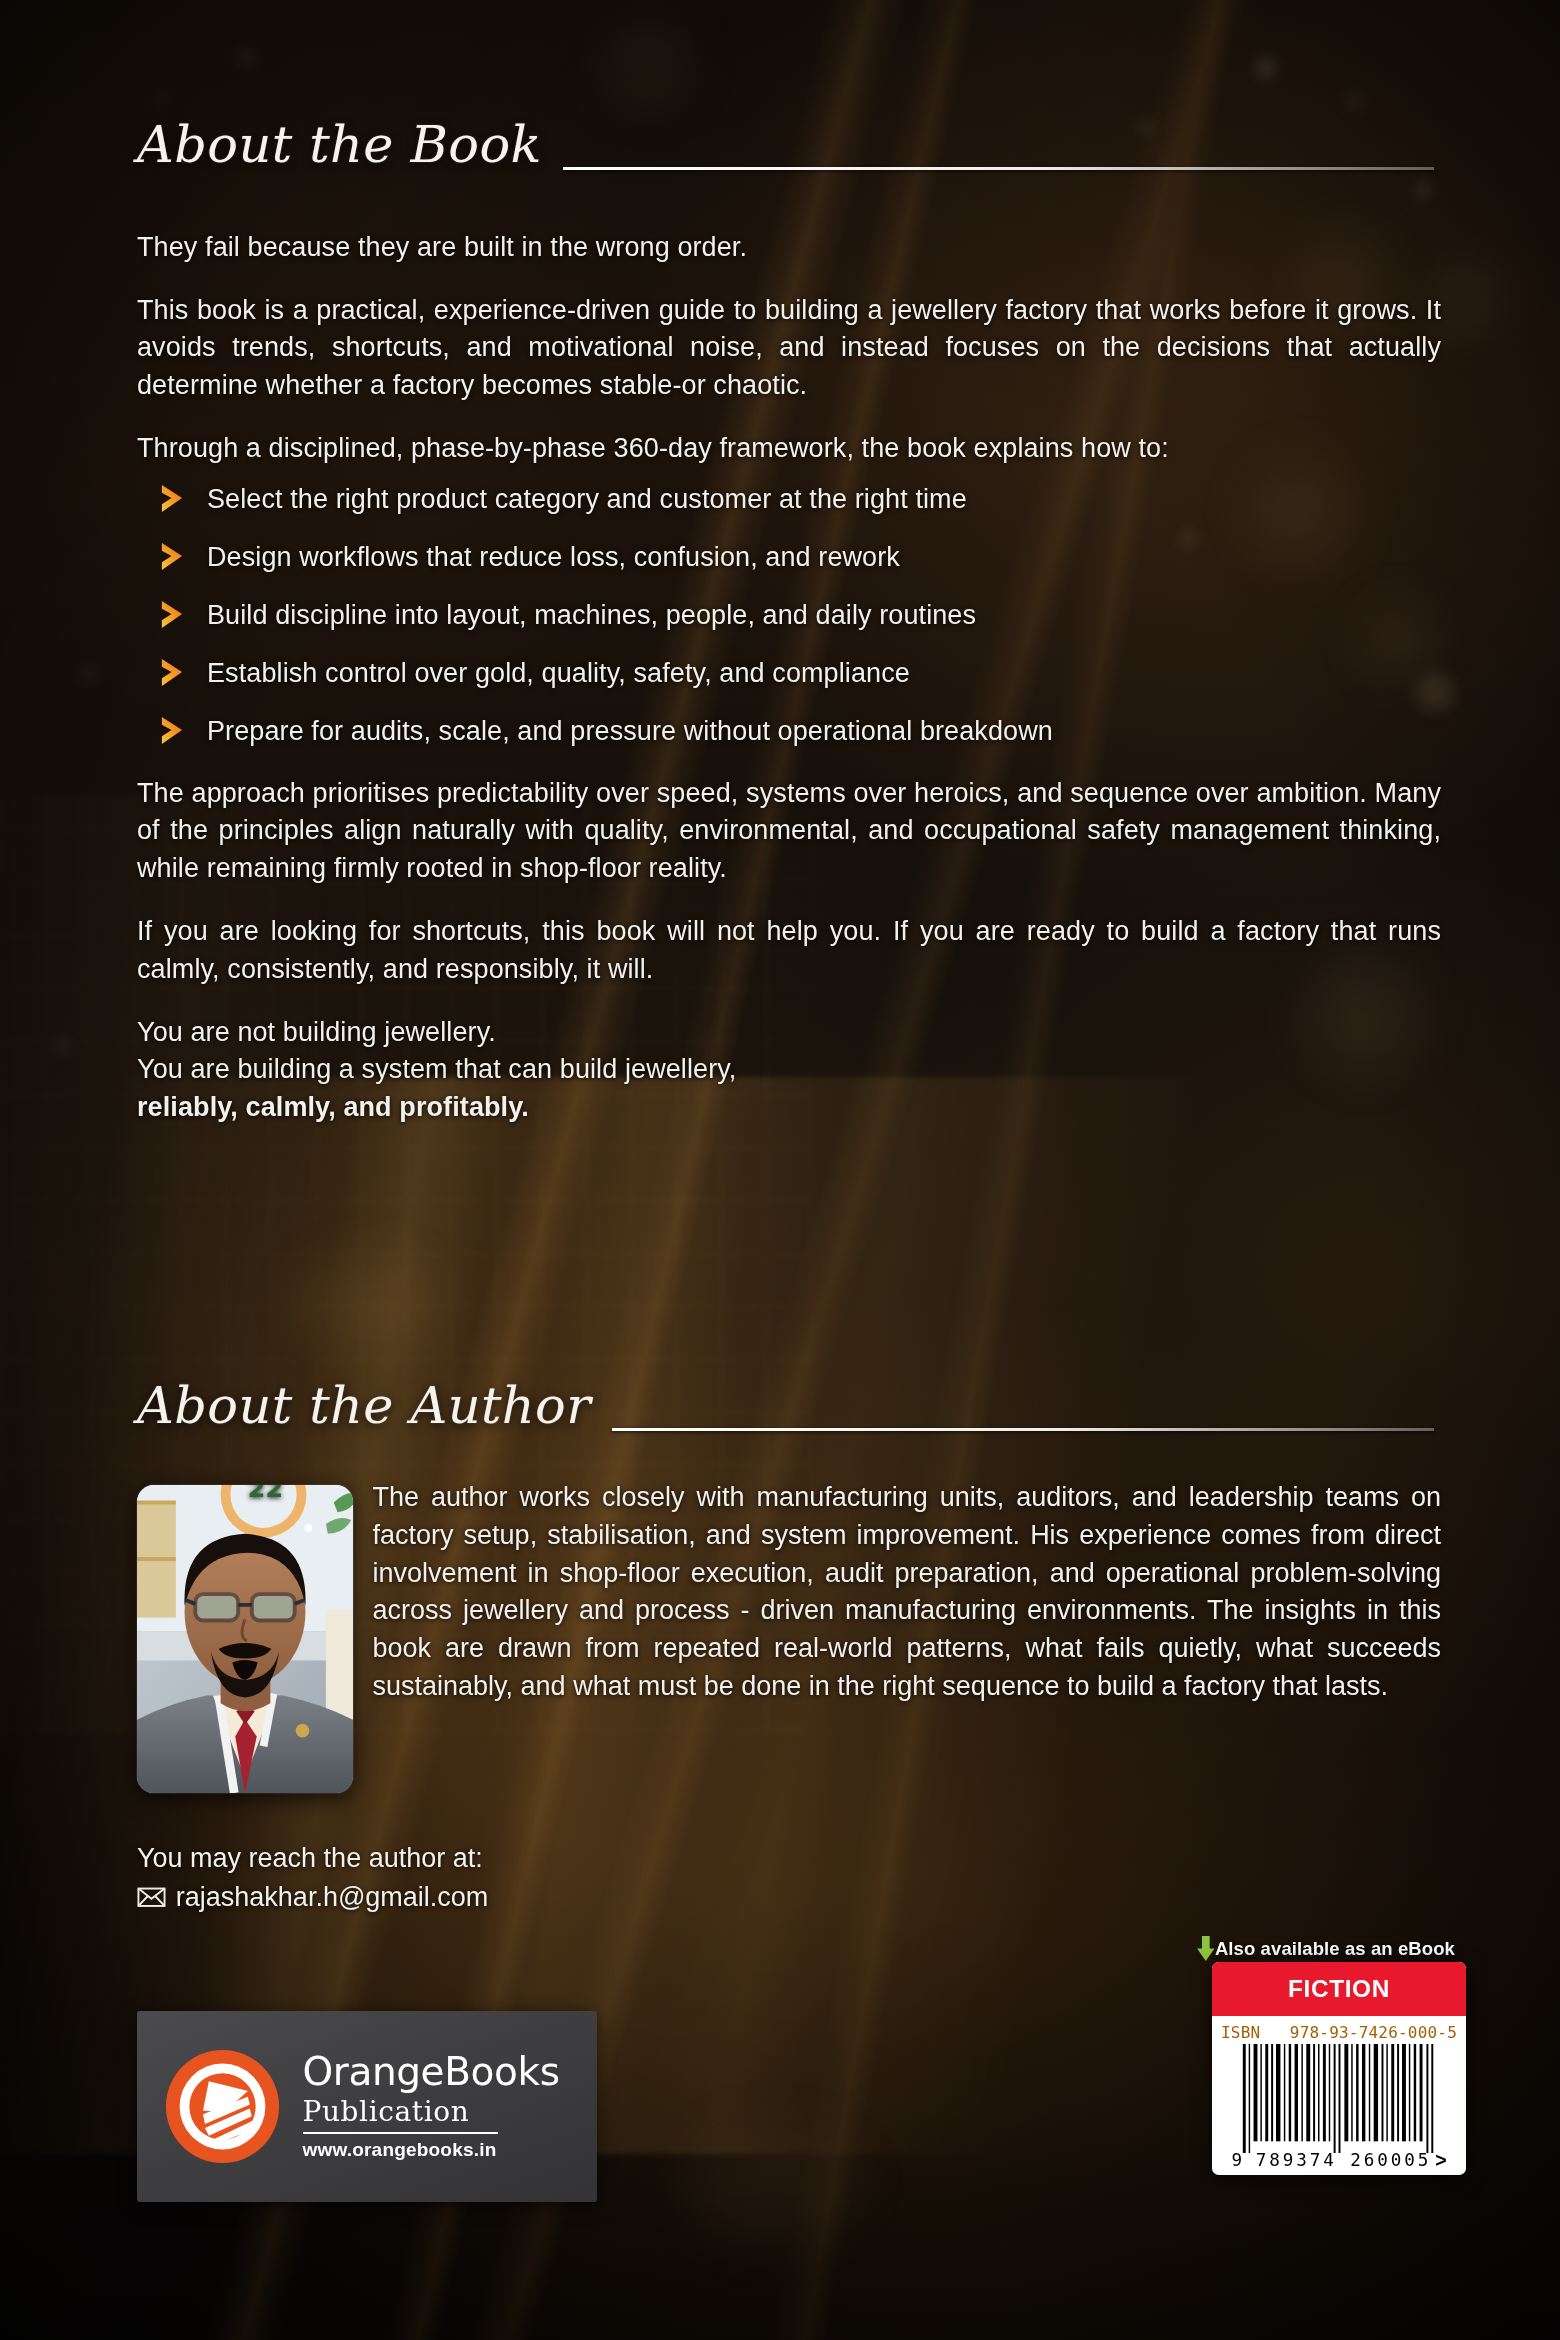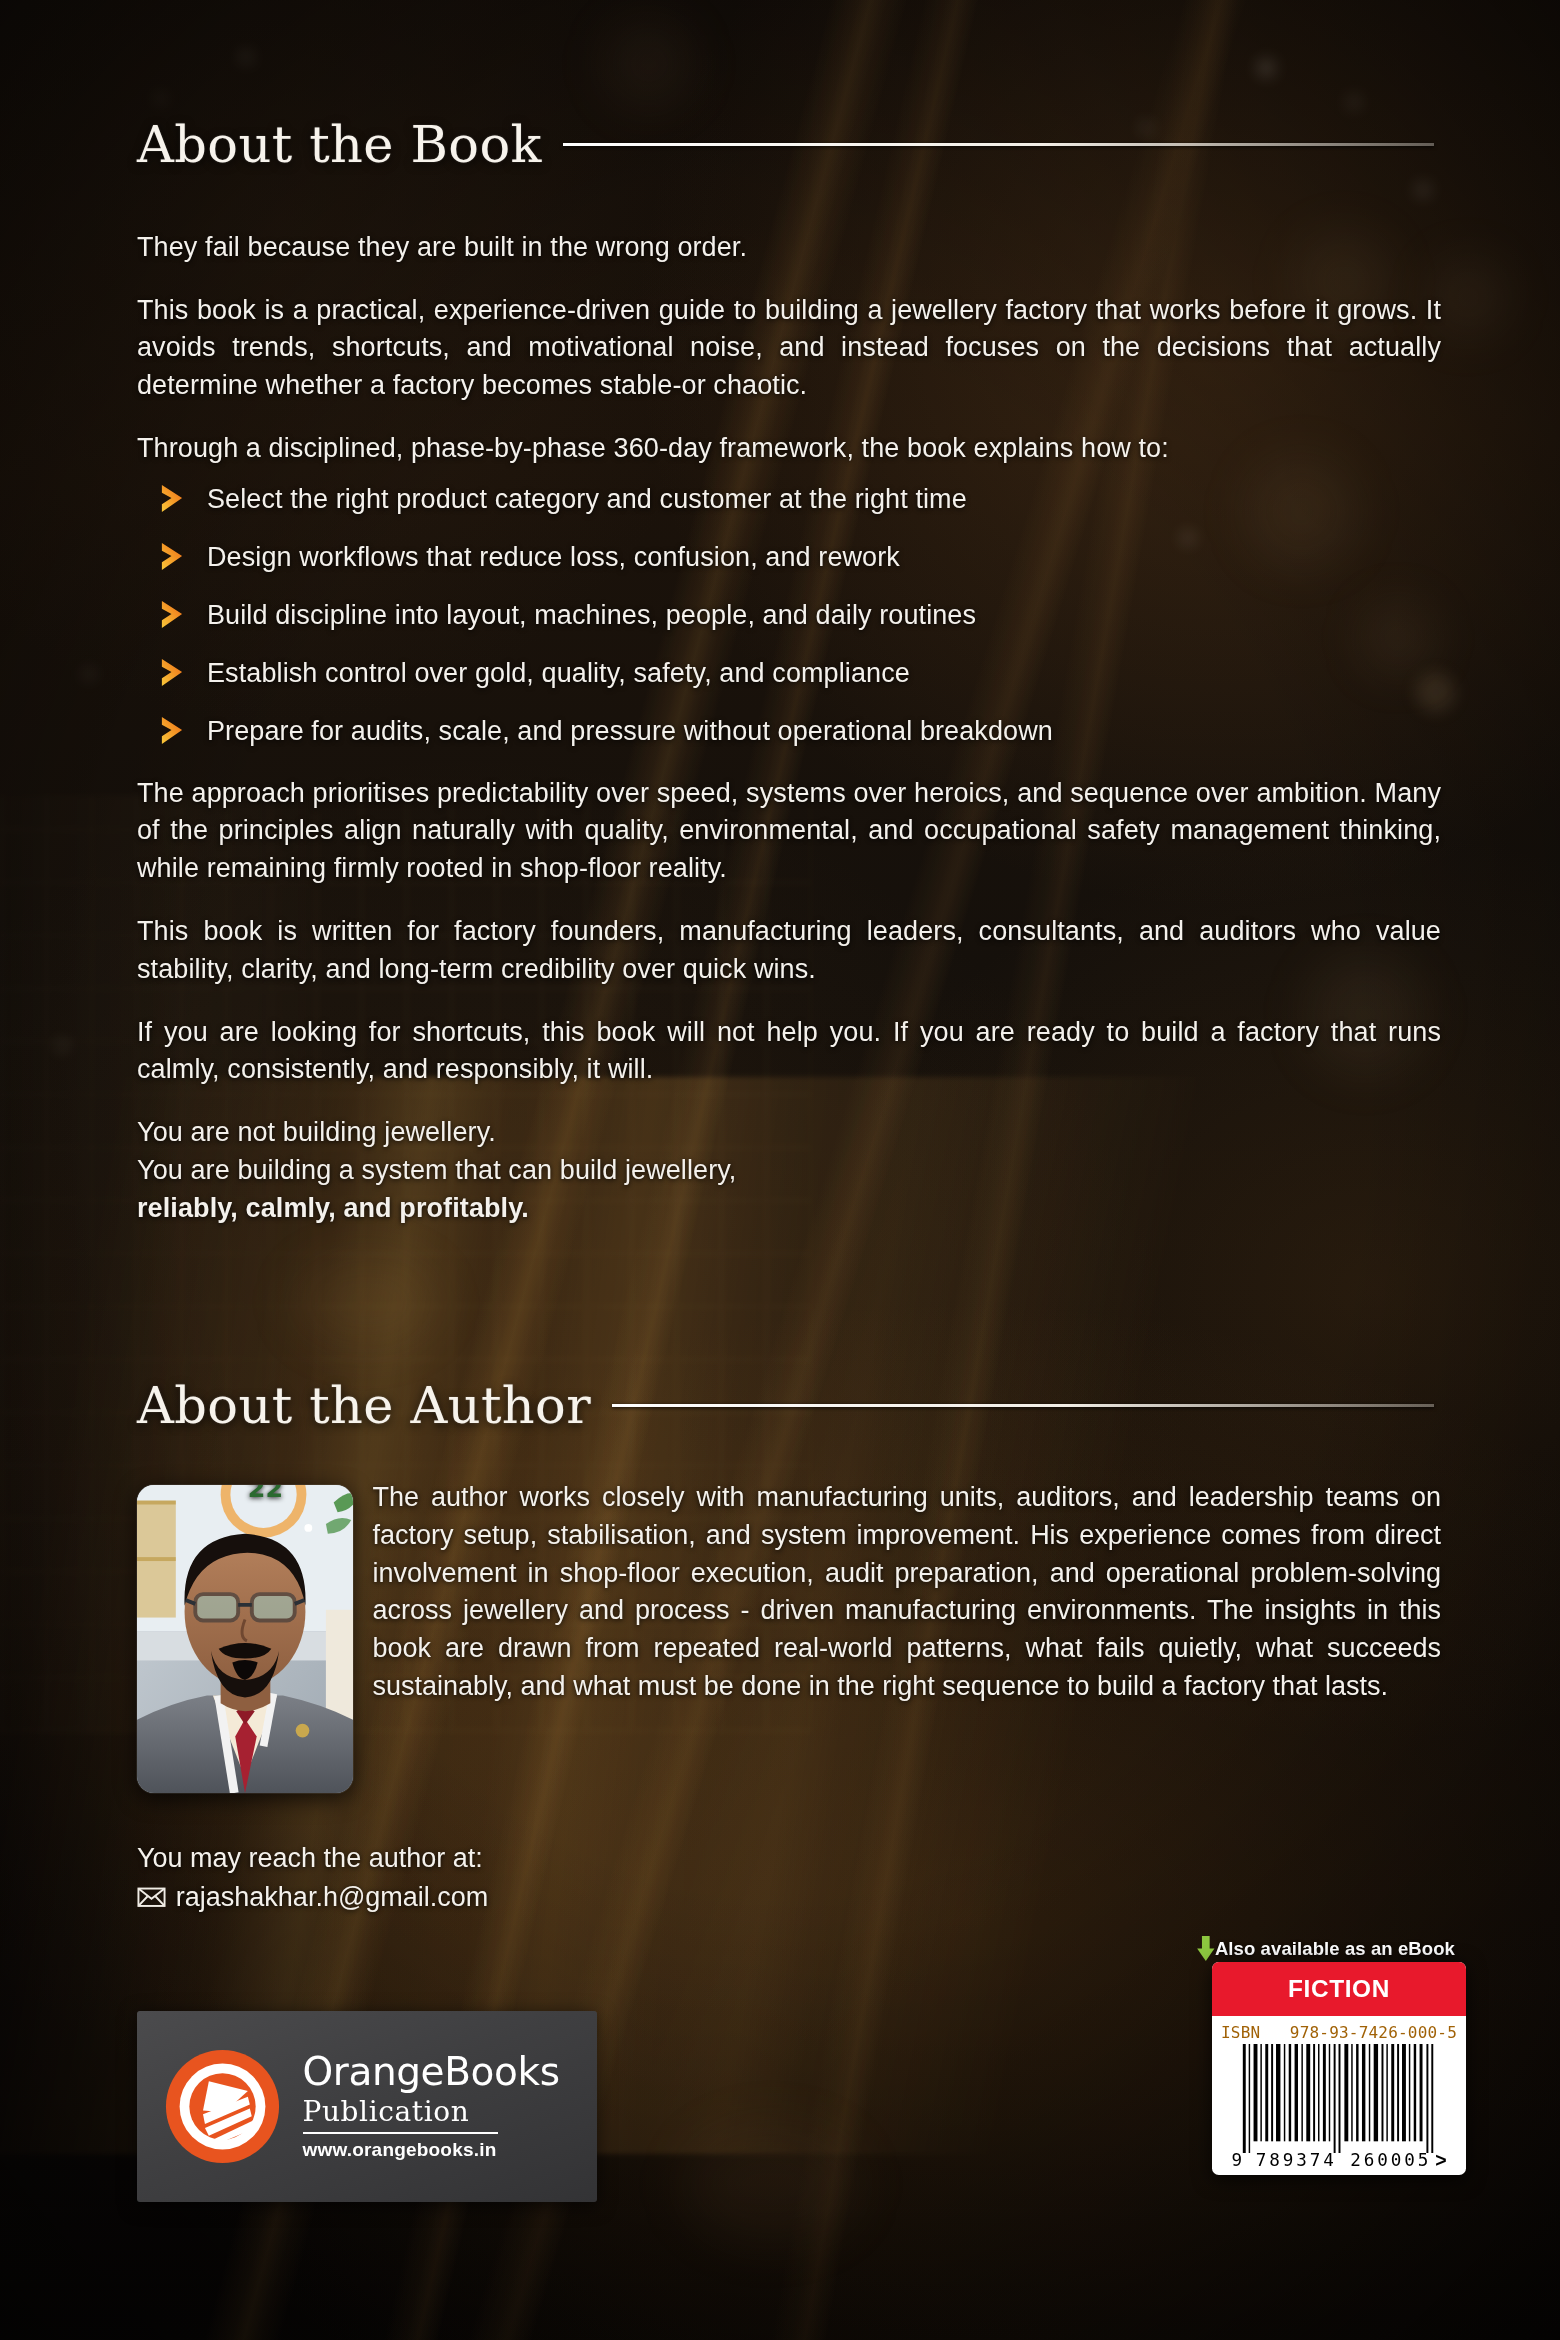--- a/index.html
+++ b/index.html
@@ -58,22 +58,22 @@
   .bokeh.big{ filter:blur(25px); }
   .vignette{
     position:absolute; inset:0;
     background:radial-gradient(ellipse 88% 78% at 50% 48%, rgba(0,0,0,0) 42%, rgba(0,0,0,0.55) 84%, rgba(0,0,0,0.82) 100%);
   }
 
   
   .page{ position:absolute; inset:0; }
 
   .section-head{
-    display:flex; align-items:center; gap:21.5px;
-    margin-left:137px; width:1297px;
+    display:flex; align-items:flex-end; gap:21.5px;
+    margin-left:137px; width:1297px;font-style:italic;
   }
   .section-head .title{
     font-family:"DejaVu Serif", serif;
     font-weight:400;
     color:#f7f3ec;
     font-size:51px;
     letter-spacing:0.4px;
     line-height:1;
     text-shadow:0 2px 9.8px rgba(0,0,0,.85), 0 0 2px rgba(255,255,255,.25);
     white-space:nowrap;
@@ -309,21 +309,20 @@
           </linearGradient>
             </defs>
           <path d="M3 1 L24 14.5 L3 29 L3 21 L13 14.5 L3 9 Z" fill="url(#cg4)"></path>
         </svg>
         <span>Prepare for audits, scale, and pressure without operational breakdown</span>
       </li>
     </ul>
 
     <p class="just blk">The approach prioritises predictability over speed, systems over heroics, and sequence over ambition. Many of the principles align naturally with quality, environmental, and occupational safety management thinking, while remaining firmly rooted in shop-floor reality.</p>
 
-    <p class="just blk">This book is written for factory founders, manufacturing leaders, consultants, and auditors who value stability, clarity, and long-term credibility over quick wins.</p>
 
     <p class="just blk">If you are looking for shortcuts, this book will not help you. If you are ready to build a factory that runs calmly, consistently, and responsibly, it will.</p>
 
     <p>
       <span>You are not building jewellery.</span><br>
       <span>You are building a system that can build jewellery,</span><br>
       <span class="strong-line">reliably, calmly, and profitably.</span>
     </p>
   </div>
 

